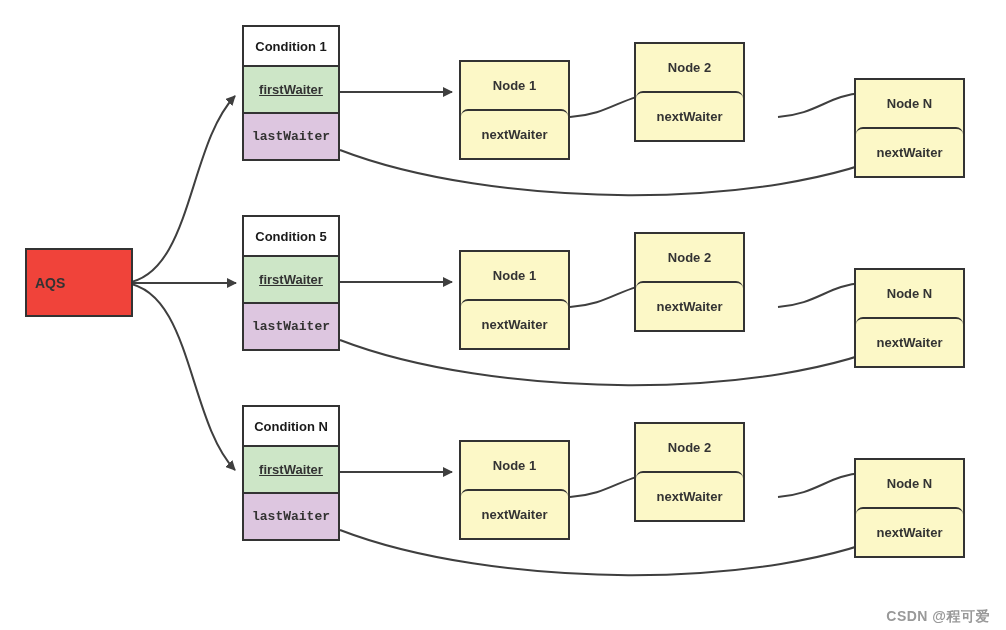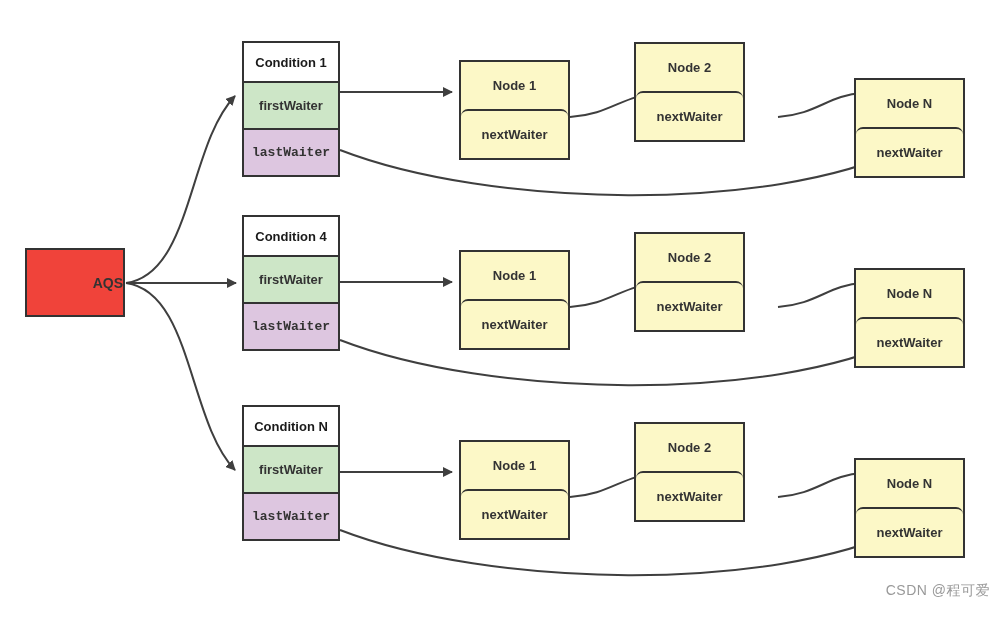--- a/index.html
+++ b/index.html
@@ -11,57 +11,57 @@
     width:1006px;height:630px;position:relative;background:#ffffff;overflow:hidden;
     font-family:"Liberation Sans","DejaVu Sans",sans-serif;
   }
   .arrows{position:absolute;left:0;top:0;width:1006px;height:630px;}
   .arrow-path{fill:none;stroke:var(--arrow,#3f3f3f);stroke-width:2px;}
   .arrow-head{fill:var(--arrow,#3f3f3f);}
 
   .aqs{
     position:absolute;left:25px;top:248px;width:96px;height:65px;
     background:var(--aqs-fill,#f0433a);border:2px solid var(--border,#333);
-    display:flex;align-items:center;justify-content:flex-end;
-    font-weight:bold;font-size:14px;color:#333;
+    display:flex;align-items:center;justify-content:flex-start;
+    font-weight:bold;font-size:14px;color:#333;padding-left:8px;
   }
 
   .cond{
     position:absolute;left:242px;width:94px;
     border:2px solid var(--border,#333);background:#fff;
   }
   .cond-title{
     height:38px;display:flex;align-items:center;justify-content:center;
     font-weight:bold;font-size:13px;color:#1a1a1a;background:#fff;
   }
   .cell{
     height:45px;border-top:2px solid var(--border,#333);
     display:flex;align-items:center;justify-content:center;
     font-weight:bold;font-size:13px;color:#333;
   }
-  .cell.fw{background:var(--fw-fill,#cde6c7);}
+  .cell.fw{background:var(--fw-fill,#cde6c7);text-decoration:underline;}
   .cell.lw{background:var(--lw-fill,#ddc6e0);font-family:Liberation Mono, monospace;}
 
   .node{
     position:absolute;width:107px;
     border:2px solid var(--border,#333);background:var(--node-fill,#fcf8c7);
   }
   .node-title,.node-field{
     height:47px;display:flex;align-items:center;justify-content:center;
     font-weight:bold;font-size:13px;color:#333;
   }
   .node-field{border-top:2px solid var(--border,#333);border-radius:7px;}
 
   .watermark{
-    position:absolute;right:16px;top:582px;
-    font-size:14px;color:var(--wm,#999);letter-spacing:0.5px;
+    position:absolute;right:16px;top:608px;
+    font-size:14px;color:var(--wm,#999);letter-spacing:0.5px;font-weight:bold;
   }
 
   
-  .cond.c0{top:25px;margin-top:16px;} .cond.c1{top:215px;} .cond.c2{top:405px;}
+  .cond.c0{top:25px;} .cond.c1{top:215px;} .cond.c2{top:405px;}
   .node.x0{left:459px;margin-top:18px;} .node.x1{left:634px;} .node.x2{left:854px;margin-top:36px;}
   .node.r0{top:42px;} .node.r1{top:232px;} .node.r2{top:422px;}
 </style>
 </head>
 <body>
 
 <svg class="arrows" viewBox="0 0 1006 630">
   <defs>
     <marker id="ah" markerWidth="10" markerHeight="10" refX="9" refY="5" orient="auto" markerUnits="userSpaceOnUse">
       <path class="arrow-head" d="M0,0 L10,5 L0,10 z"></path>
@@ -92,21 +92,21 @@
   <span>AQS</span>
 </div>
 
 <div class="cond c0">
   <div class="cond-title">Condition 1</div>
   <div class="cell fw">firstWaiter</div>
   <div class="cell lw">lastWaiter</div>
 </div>
 
 <div class="cond c1">
-  <div class="cond-title">Condition 4</div>
+  <div class="cond-title">Condition 5</div>
   <div class="cell fw">firstWaiter</div>
   <div class="cell lw">lastWaiter</div>
 </div>
 
 <div class="cond c2">
   <div class="cond-title">Condition N</div>
   <div class="cell fw">firstWaiter</div>
   <div class="cell lw">lastWaiter</div>
 </div>
 

